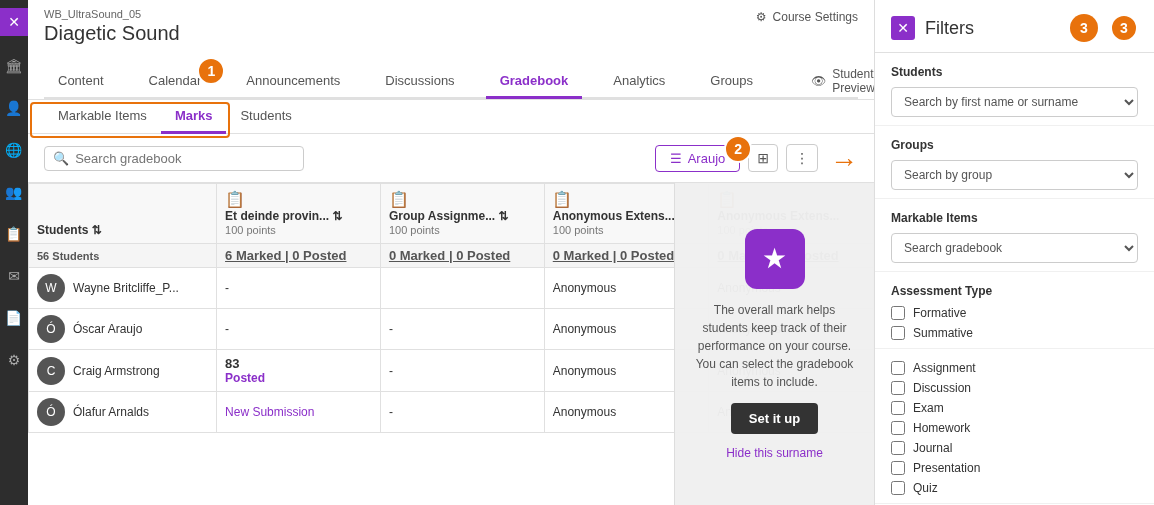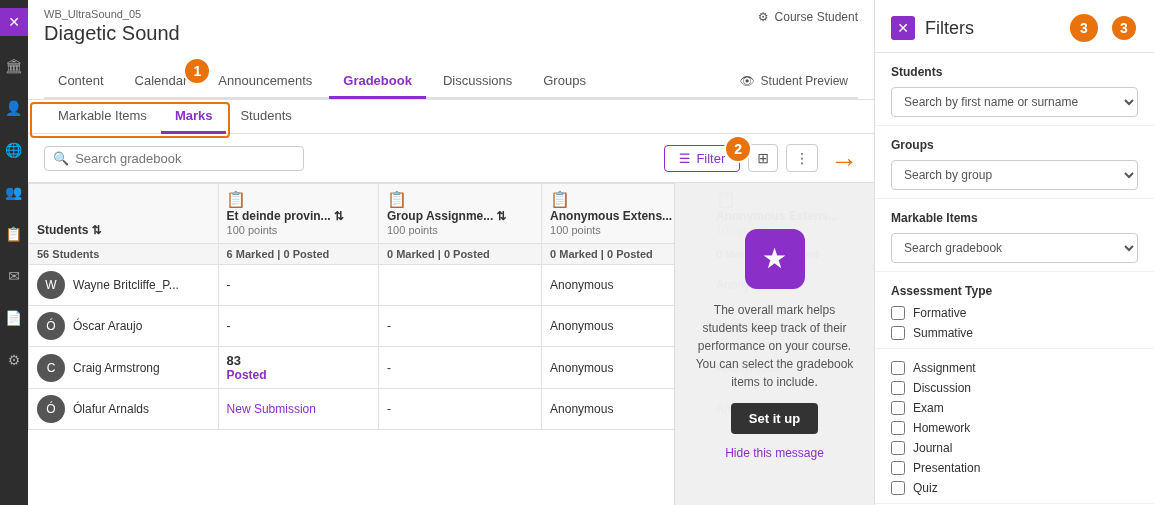--- a/index.html
+++ b/index.html
@@ -61,21 +61,21 @@
     .course-title {
       font-size: 20px;
       font-weight: 300;
       color: #333;
       margin-bottom: 20px;
     }
 
     
     .nav-tabs {
       display: flex;
-      gap: 3px;
+      gap: 17px;
       border-bottom: 2px solid #e0e0e0;
       position: relative;
     }
     .nav-tab {
       padding: 8px 14px;
       font-size: 13px;
       color: #555;
       cursor: pointer;
       white-space: nowrap;
       border-bottom: 3px solid transparent;
@@ -214,22 +214,23 @@
       flex-shrink: 0;
     }
     .students-count-row td {
       background: #f5f5f5;
       font-weight: 600;
       font-size: 11px;
       color: #555;
       padding: 4px 8px;
     }
     .marked-status {
-      font-size: 11px;
-      color: #555;
+      font-size: 13px;
+      color: #555;
+      text-decoration: underline;
     }
     .posted-val {
       color: #8b2fc9;
       font-weight: 600;
       font-size: 12px;
       display: block;
     }
     .new-submission {
       color: #8b2fc9;
       font-size: 12px;
@@ -422,33 +423,34 @@
   <div class="sidebar-icon">⚙</div>
 </div>
 
 <div class="main-content">
 
   <div class="top-bar" style="position:relative;">
     <div class="course-subtitle">WB_UltraSound_05</div>
     <div class="course-title">Diagetic Sound</div>
     <div style="position:absolute; top:10px; right:16px; display:flex; align-items:center; gap:6px; font-size:12px; color:#555; cursor:pointer;">
       <span>⚙</span>
-      <span>Course Student</span>
+      <span>Course Settings</span>
     </div>
 
     <div class="nav-tabs">
       <div class="nav-tab">Content</div>
       <div class="nav-tab" style="position:relative;">
         Calendar
         
         <div class="annotation-badge" style="top:-8px; right:-10px;">1</div>
       </div>
       <div class="nav-tab">Announcements</div>
+      <div class="nav-tab">Discussions</div>
       <div class="nav-tab active">Gradebook</div>
-      <div class="nav-tab">Discussions</div>
+      <div class="nav-tab">Analytics</div>
       <div class="nav-tab">Groups</div>
       <div style="flex:1;"></div>
       <div style="display:flex; align-items:center; gap:6px; padding:0 10px; font-size:12px; color:#555; cursor:pointer;">
         <span>👁</span>
         <span>Student Preview</span>
       </div>
     </div>
   </div>
 
   <div class="sub-tabs" style="position:relative;">
@@ -462,21 +464,21 @@
   <div class="toolbar">
     <div class="search-input-wrapper">
       <span style="color:#aaa;">🔍</span>
       <input type="text" placeholder="Search gradebook" style="">
     </div>
     <div style="flex:1;"></div>
 
     <div style="position:relative; display:inline-flex; align-items:center;">
       <button class="filter-btn">
         <span>☰</span>
-        <span>Filter</span>
+        <span>Araujo</span>
       </button>
       <div class="annotation-badge" style="position:absolute; top:-10px; right:-12px;">2</div>
     </div>
     <button class="icon-btn">⊞</button>
     <button class="icon-btn">⋮</button>
 
     <div style="font-size:28px; color:#e8720c; font-weight:700; margin-left:4px;">→</div>
   </div>
 
   <div class="relative-wrap">
@@ -576,21 +578,21 @@
             <td>Anonymous</td>
           </tr>
         </tbody>
       </table>
     </div>
 
     <div class="overlay-panel">
       <div class="star-icon-box">★</div>
       <div class="overlay-desc">The overall mark helps students keep track of their performance on your course. You can select the gradebook items to include.</div>
       <button class="setup-btn">Set it up</button>
-      <a class="hide-link">Hide this message</a>
+      <a class="hide-link">Hide this surname</a>
     </div>
   </div>
 </div>
 
 <div class="filter-panel">
   <div class="filter-panel-header">
     <button class="filter-close-btn">✕</button>
     <span class="filter-title">Filters</span>
     <div class="badge-3">3</div>
 

